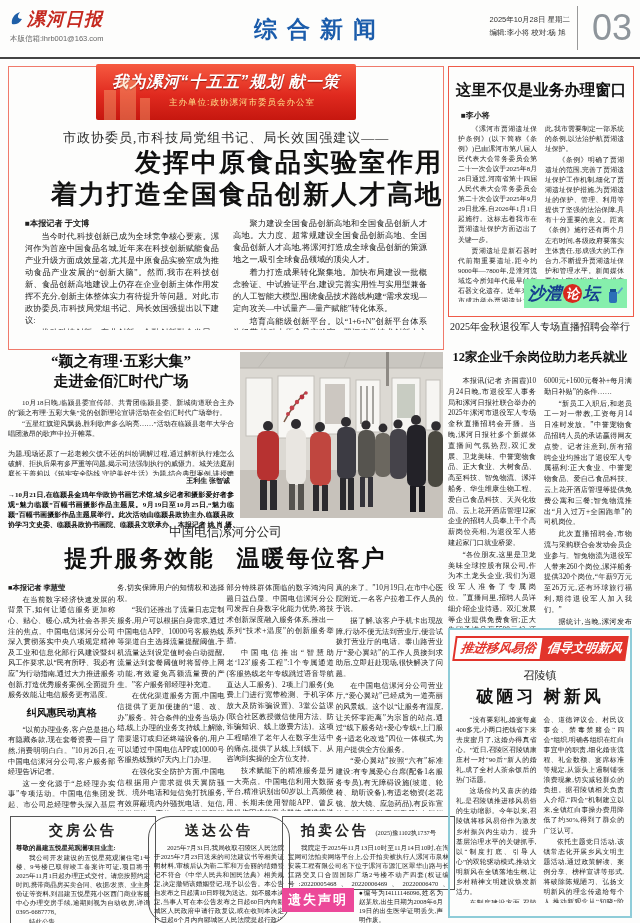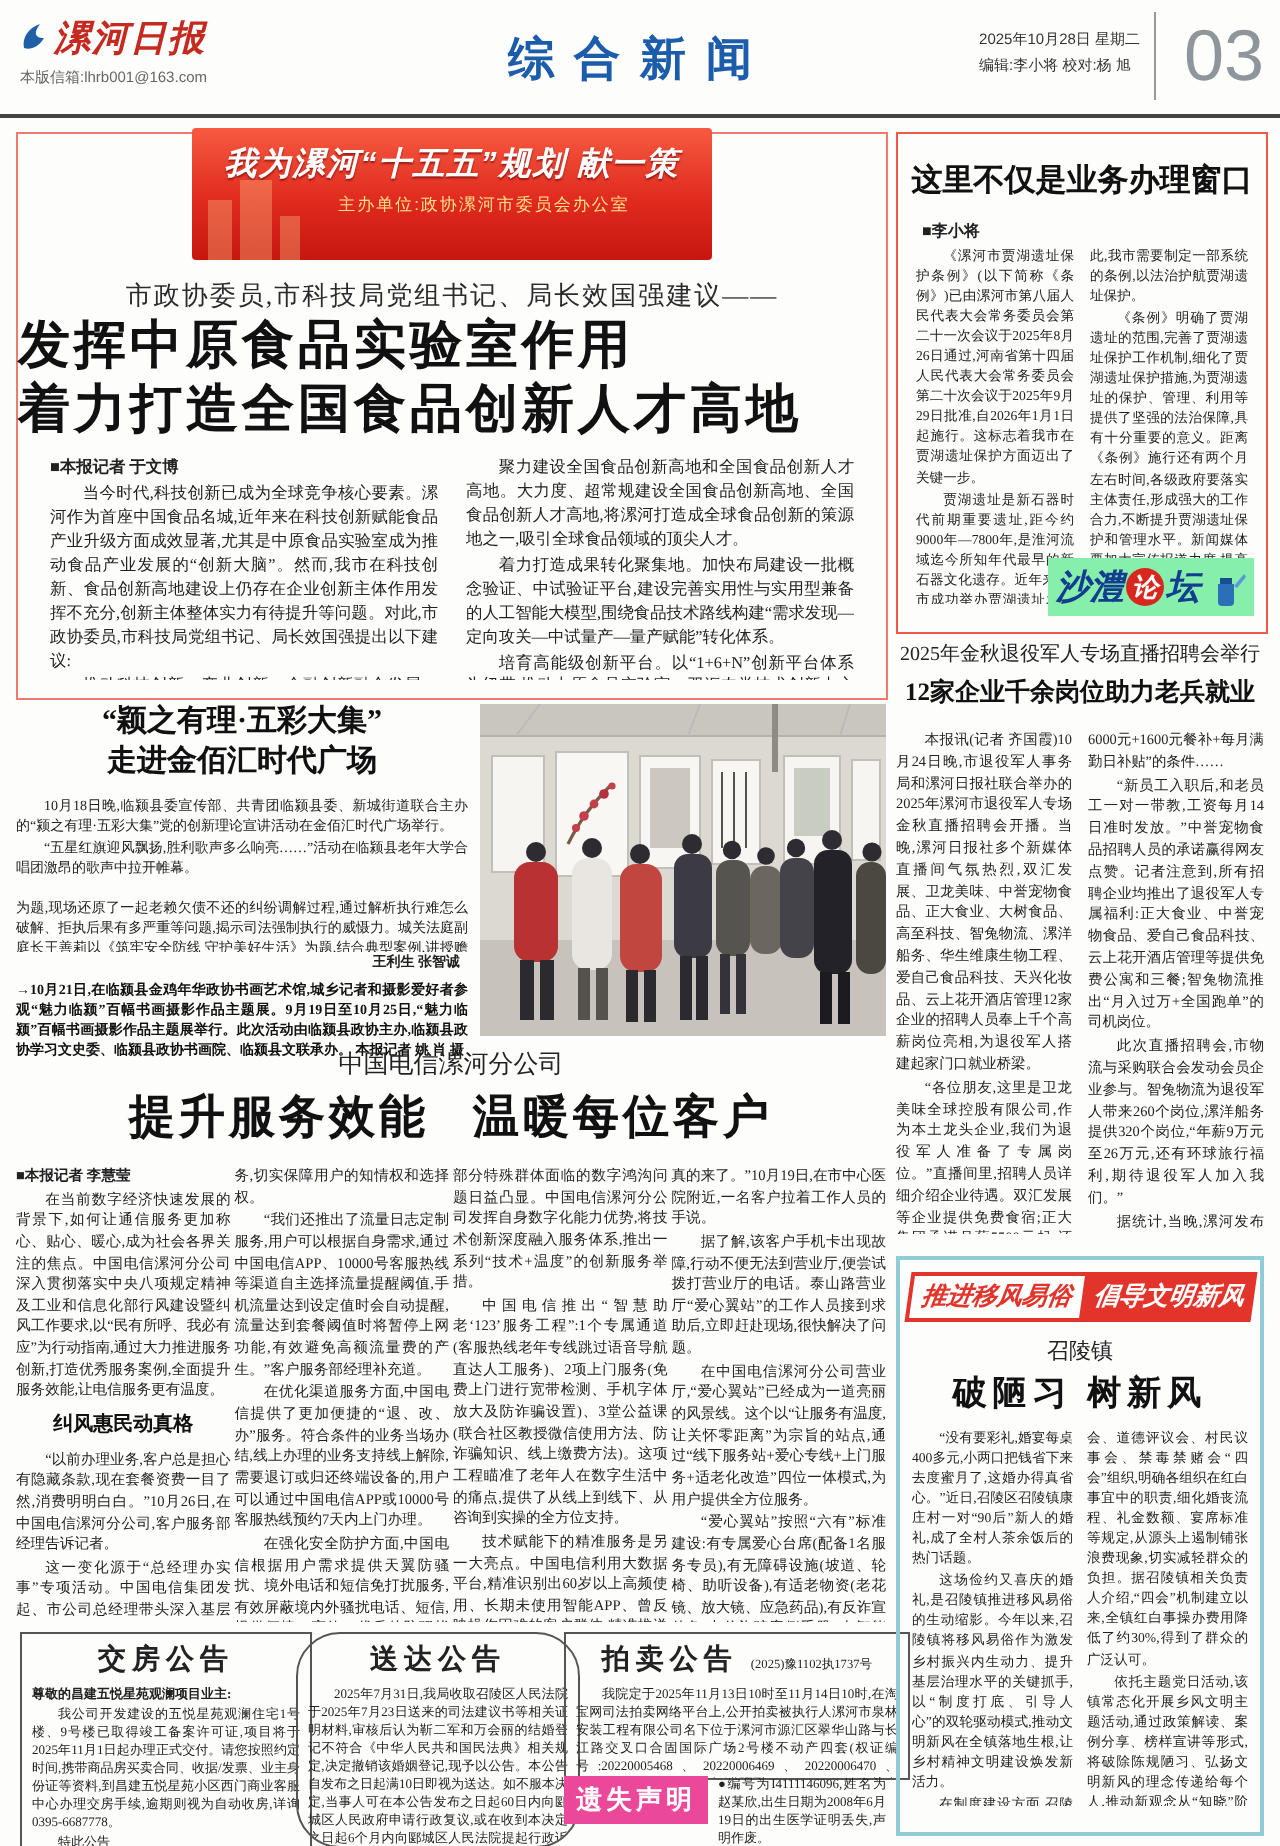--- a/index.html
+++ b/index.html
@@ -21,32 +21,32 @@
   .page-no{position:absolute;right:8px;top:6px;width:54px;height:44px;border-left:1px solid #999;
         text-align:right;font-size:36px;color:#8e959b;font-family:"Liberation Sans",sans-serif;font-weight:400;line-height:44px;}
 
   
   p{margin:0 0 1px 0;text-indent:2em;text-align:justify;}
   p.noindent{text-indent:0;}
   .sig{text-align:right;text-indent:0;font-weight:bold;}
 
   
   .lead-box{position:absolute;left:8px;top:66px;width:434px;height:282px;border:1px solid #f07a6b;}
-  .banner{position:relative;width:260px;height:66px;margin:-3px auto 0 auto;
+  .banner{position:relative;width:260px;height:56px;margin:-3px auto 0 auto;
         background:linear-gradient(180deg,#f65a40 0%,#e02a1f 55%,#c6170f 100%);
         border-radius:2px;overflow:hidden;text-align:center;}
   .banner .b1{margin-top:8px;font-size:16px;font-weight:900;font-style:italic;color:#fff;
         text-shadow:0 1px 1px rgba(100,0,0,.6);letter-spacing:1px;}
   .banner .b2{margin-top:4px;font-size:8.5px;color:#ffe089;letter-spacing:1px;padding-left:32px;}
   .bld{position:absolute;bottom:0;background:rgba(255,200,140,.35);}
   .bld1{left:8px;width:12px;height:30px;}
   .bld2{left:24px;width:16px;height:40px;}
   .bld3{left:44px;width:10px;height:22px;}
   .lead-kicker{margin-top:9px;text-align:center;font-size:13px;color:#2b2b2b;letter-spacing:1px;}
-  .lead-h{text-align:left;font-size:26px;font-weight:900;letter-spacing:2px;line-height:1.22;color:#111;}
+  .lead-h{text-align:right;font-size:26px;font-weight:900;letter-spacing:2px;line-height:1.22;color:#111;}
   .lead-body{display:flex;gap:14px;padding:8px 16px 0 16px;height:112px;overflow:hidden;
         font-size:8.2px;line-height:1.45;color:#222;justify-content:flex-end;}
   .lead-body .col{flex:1;}
   .byline{font-weight:bold;}
 
   
   .jiahu-box{position:absolute;left:448px;top:66px;width:184px;height:249px;border:1px solid #ef5a48;}
   .jiahu-title{margin-top:13px;text-align:center;font-size:15.5px;font-weight:900;color:#111;}
   .jiahu-byline{margin:9px 0 3px 12px;font-size:8px;font-weight:bold;}
   .jiahu-body{display:flex;gap:8px;padding:0 9px;height:178px;overflow:hidden;
@@ -55,21 +55,21 @@
   .forum-logo{position:absolute;right:6px;bottom:8px;background:#86efac;display:flex;align-items:center;
         padding:3px 4px;gap:1px;}
   .forum-t{font-size:17px;font-weight:900;font-style:italic;color:#153d8f;}
   .forum-circle{width:19px;height:19px;border-radius:50%;background:#d8281e;color:#fff;
         font-size:13px;font-weight:900;text-align:center;line-height:19px;font-style:italic;}
   .forum-icon{width:20px;height:20px;margin-left:2px;}
 
   
   .jobs{position:absolute;left:448px;top:320px;width:184px;height:302px;}
   .jobs-kicker{text-align:center;font-size:10px;color:#222;}
-  .jobs-h{margin-top:4px;text-align:center;font-size:12.5px;font-weight:900;color:#111;}
+  .jobs-h{margin-top:15px;text-align:center;font-size:12.5px;font-weight:900;color:#111;}
   .jobs-body{display:flex;gap:8px;margin-top:10px;height:252px;overflow:hidden;
         font-size:7.2px;line-height:1.5;color:#222;}
   .jobs-body .col{flex:1;}
 
   
   .ying{position:absolute;left:8px;top:352px;width:226px;height:170px;}
   .ying-h{text-align:center;font-size:15px;font-weight:900;line-height:1.3;color:#111;}
   .ying-body{display:flex;gap:8px;margin-top:7px;height:78px;overflow:hidden;
         font-size:7px;line-height:1.45;color:#222;flex-direction:column;}
   .ying-body .col{flex:1;}

